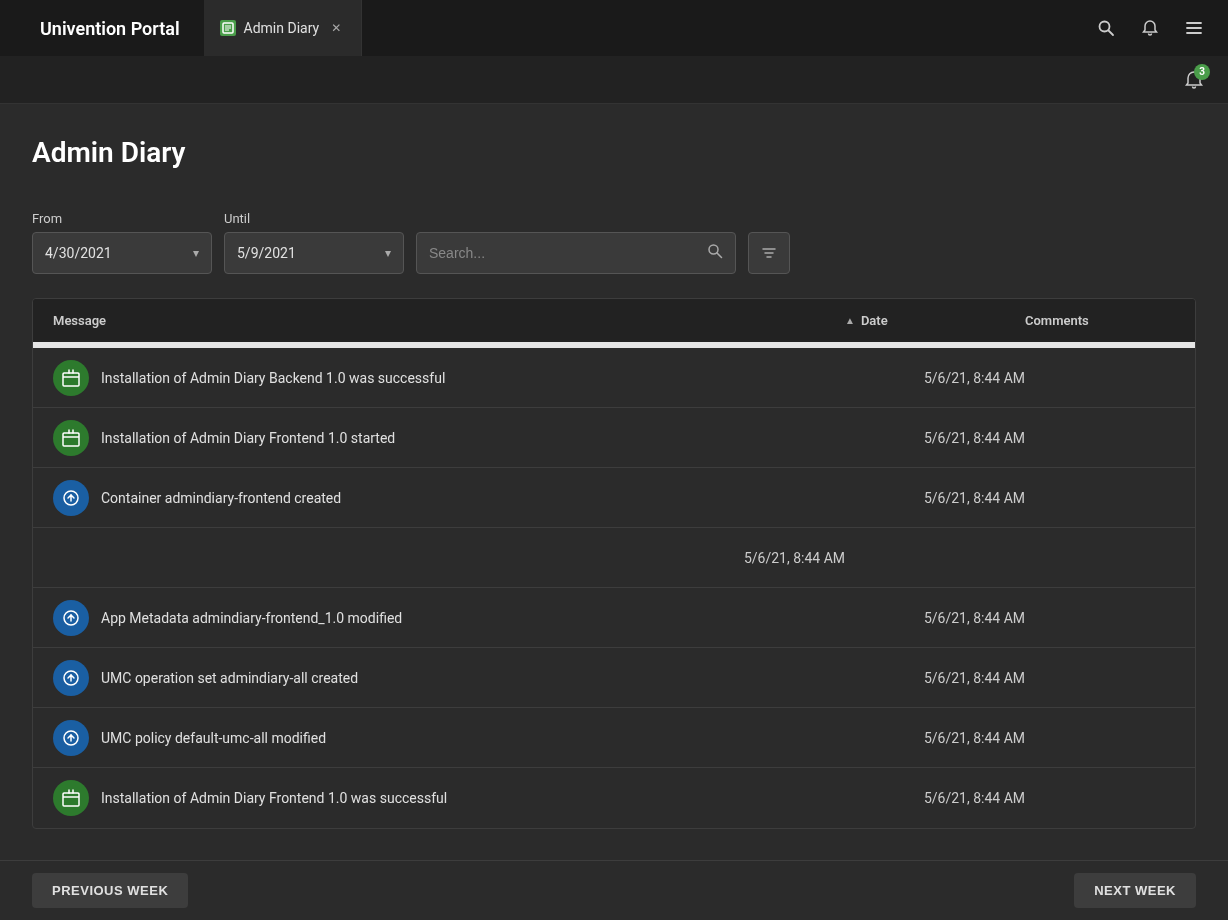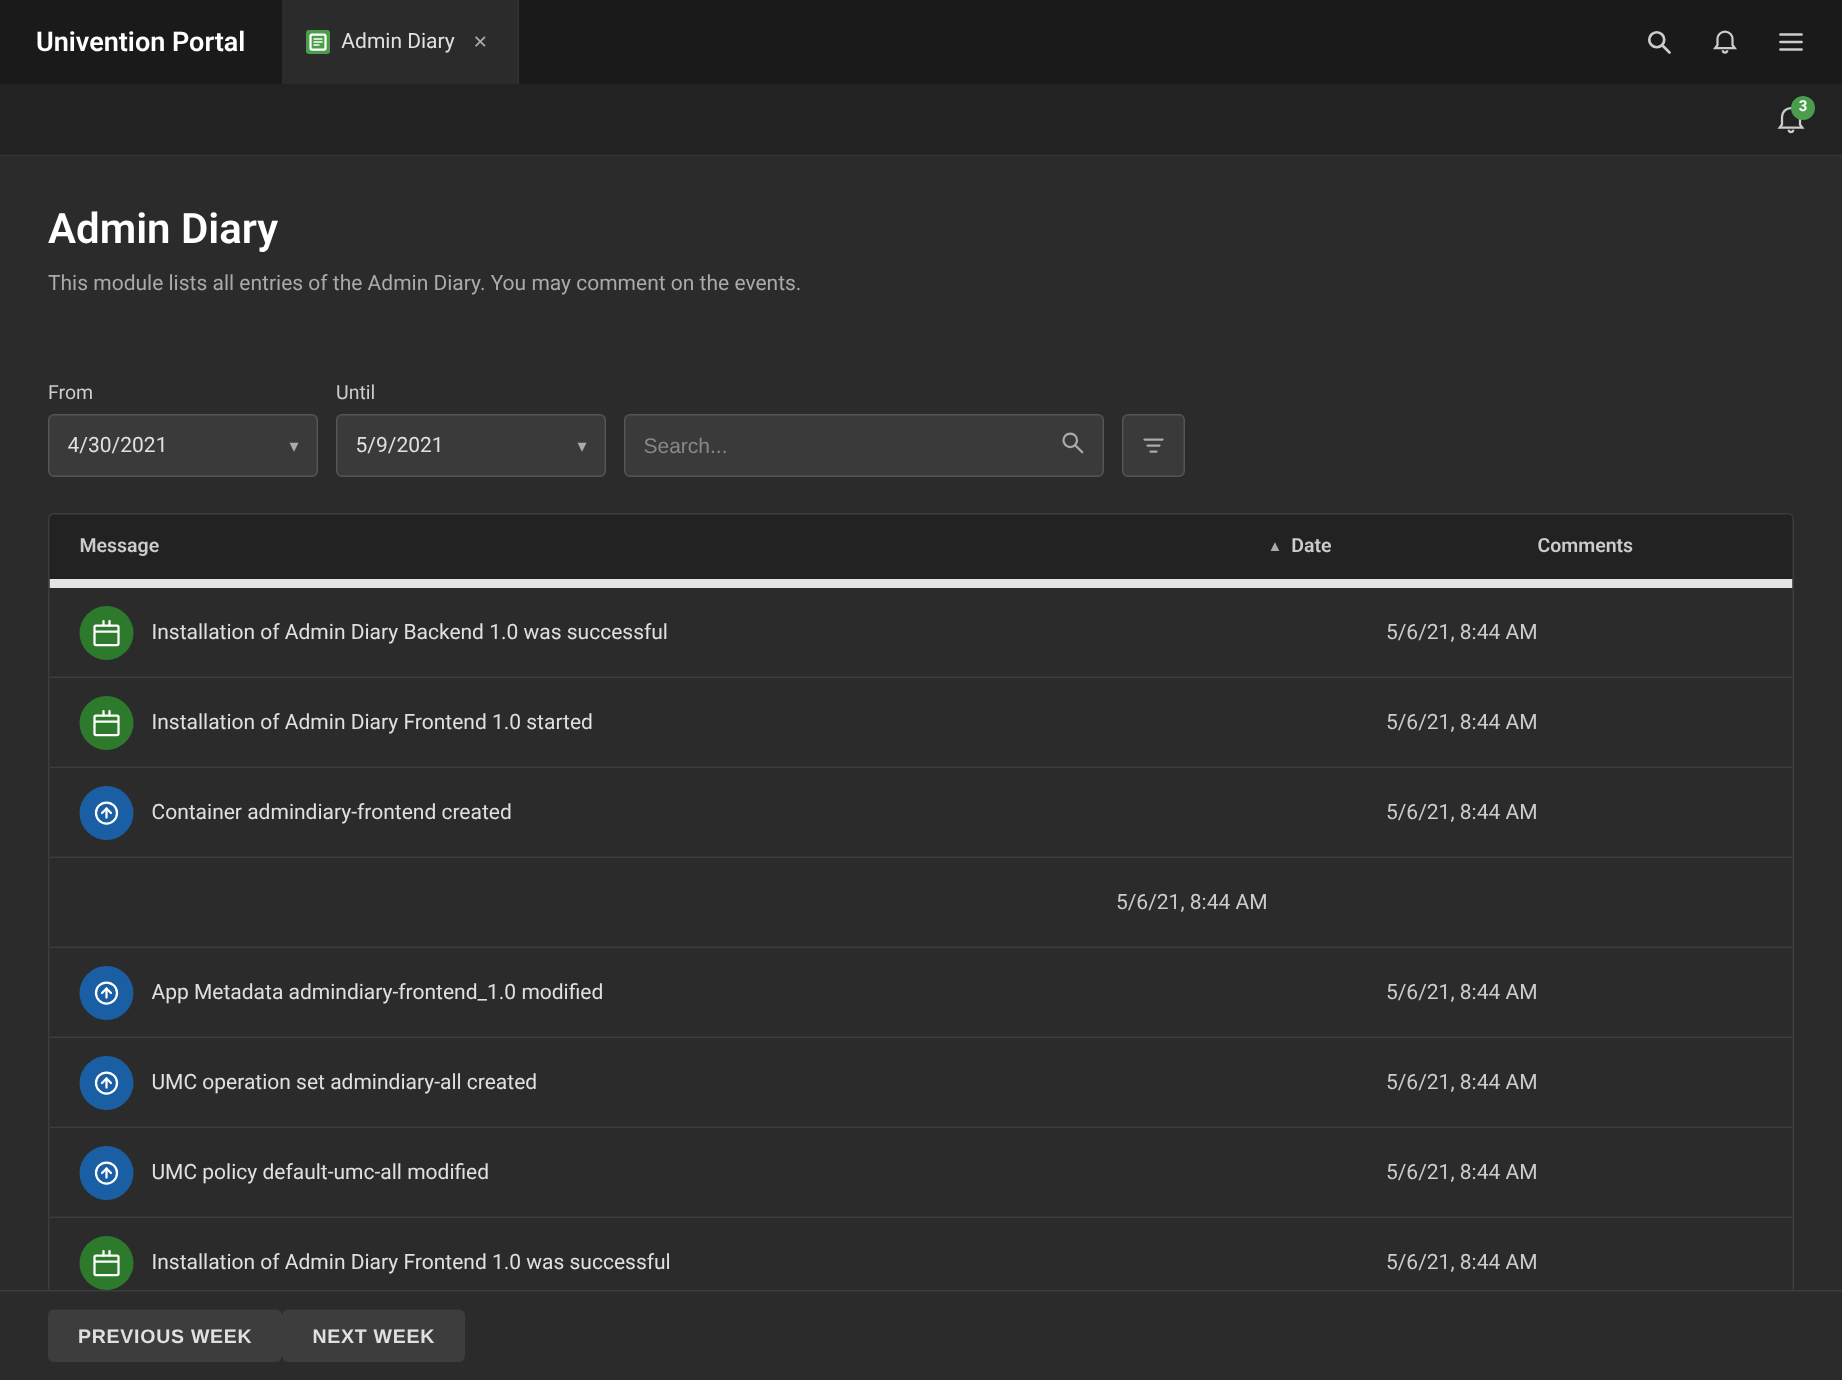--- a/index.html
+++ b/index.html
@@ -18,20 +18,21 @@
       background: #1a1a1a;
       height: 56px;
       padding: 0;
     }
     .nav-logo {
       padding: 0 24px;
       font-size: 18px;
       font-weight: 600;
       color: #fff;
       white-space: nowrap;
+      margin-left: 16px;
     }
     .nav-tabs {
       display: flex;
       flex: 1;
       height: 100%;
       align-items: center;
     }
     .nav-tab {
       display: flex;
       align-items: center;
@@ -286,20 +287,21 @@
     .bottom-nav {
       position: fixed;
       bottom: 0;
       left: 0;
       width: 1228px;
       background: #2b2b2b;
       border-top: 1px solid #3d3d3d;
       height: 60px;
       display: flex;
       align-items: center;
+      justify-content: space-between;
       padding: 0 32px;
     }
     .week-btn {
       background: #3d3d3d;
       color: #e0e0e0;
       border: none;
       padding: 10px 20px;
       font-size: 13px;
       font-weight: 600;
       cursor: pointer;
@@ -354,21 +356,20 @@
     <svg width="20" height="20" viewBox="0 0 20 20" fill="none">
       <path d="M10 2a6 6 0 0 0-6 6v5l-1.5 2h15L16 13V8a6 6 0 0 0-6-6z" stroke="#ccc" stroke-width="1.5"></path>
       <path d="M8.5 16.5a1.5 1.5 0 0 0 3 0" stroke="#ccc" stroke-width="1.5"></path>
     </svg>
     <div class="notification-badge">3</div>
   </div>
 </div>
 
 <div class="main-content">
   <h1 class="page-title">Admin Diary</h1>
-  <p class="page-description">This module lists all entries of the Admin Diary. You may comment on the events.</p>
 
   <div class="filters-row">
     <div class="filter-group">
       <label class="filter-label">From</label>
       <div class="filter-select">
         <span>4/30/2021</span>
         <span class="chevron">▾</span>
       </div>
     </div>
     <div class="filter-group">

